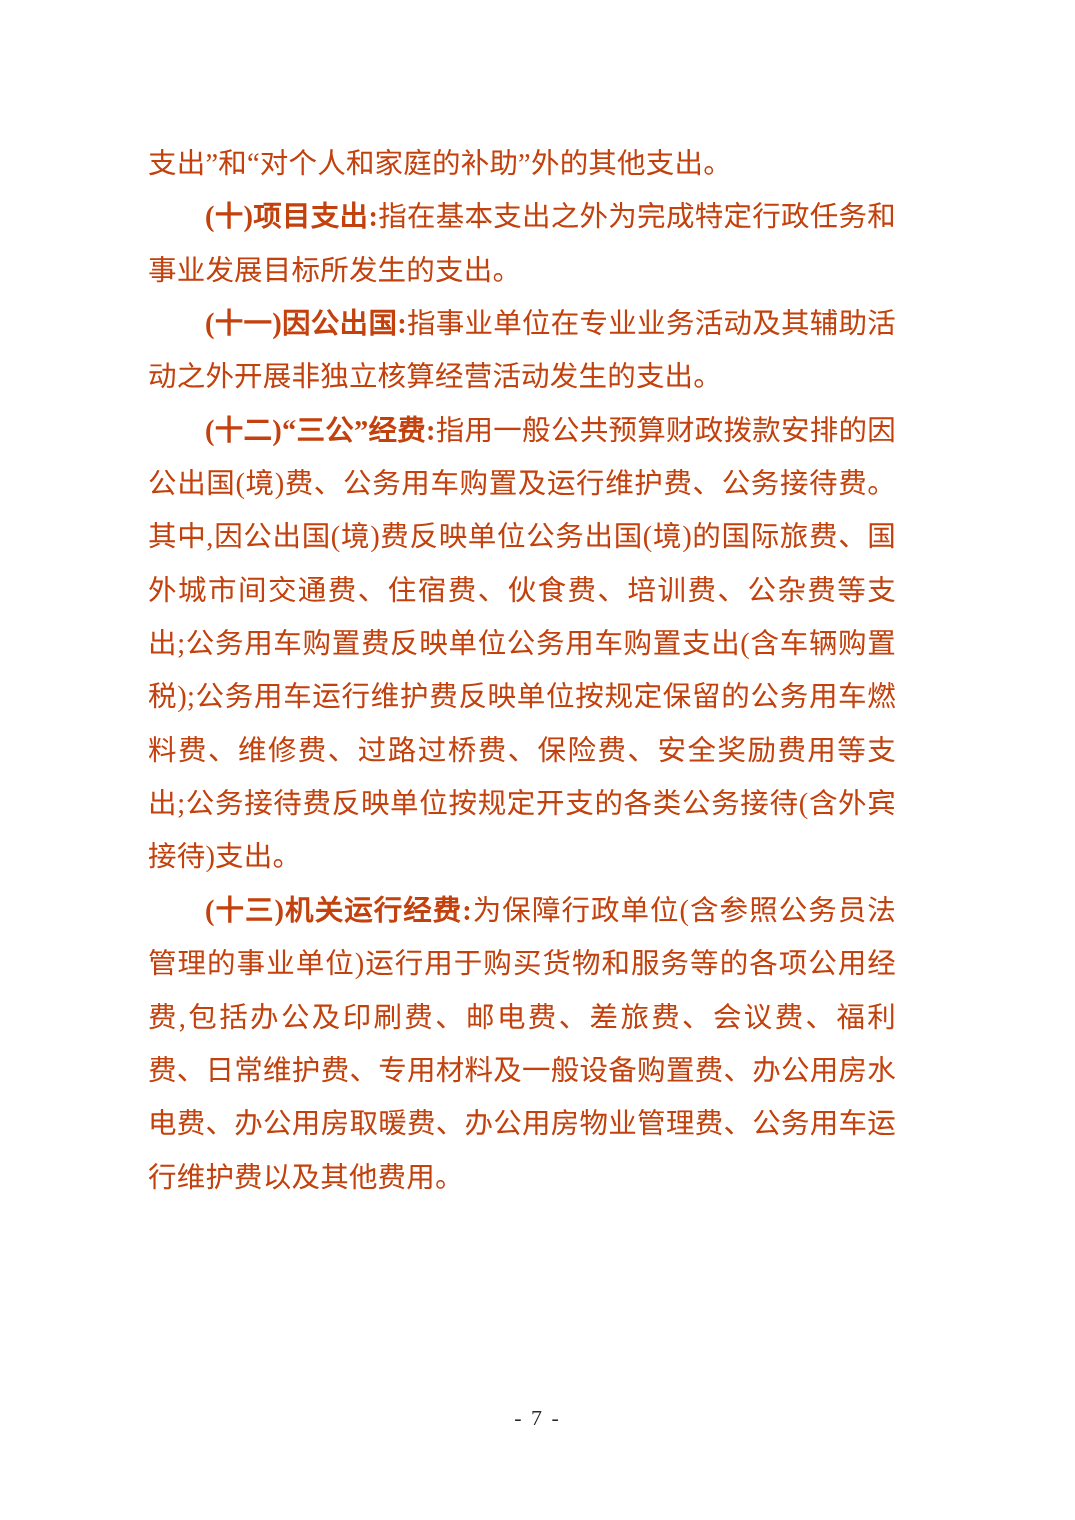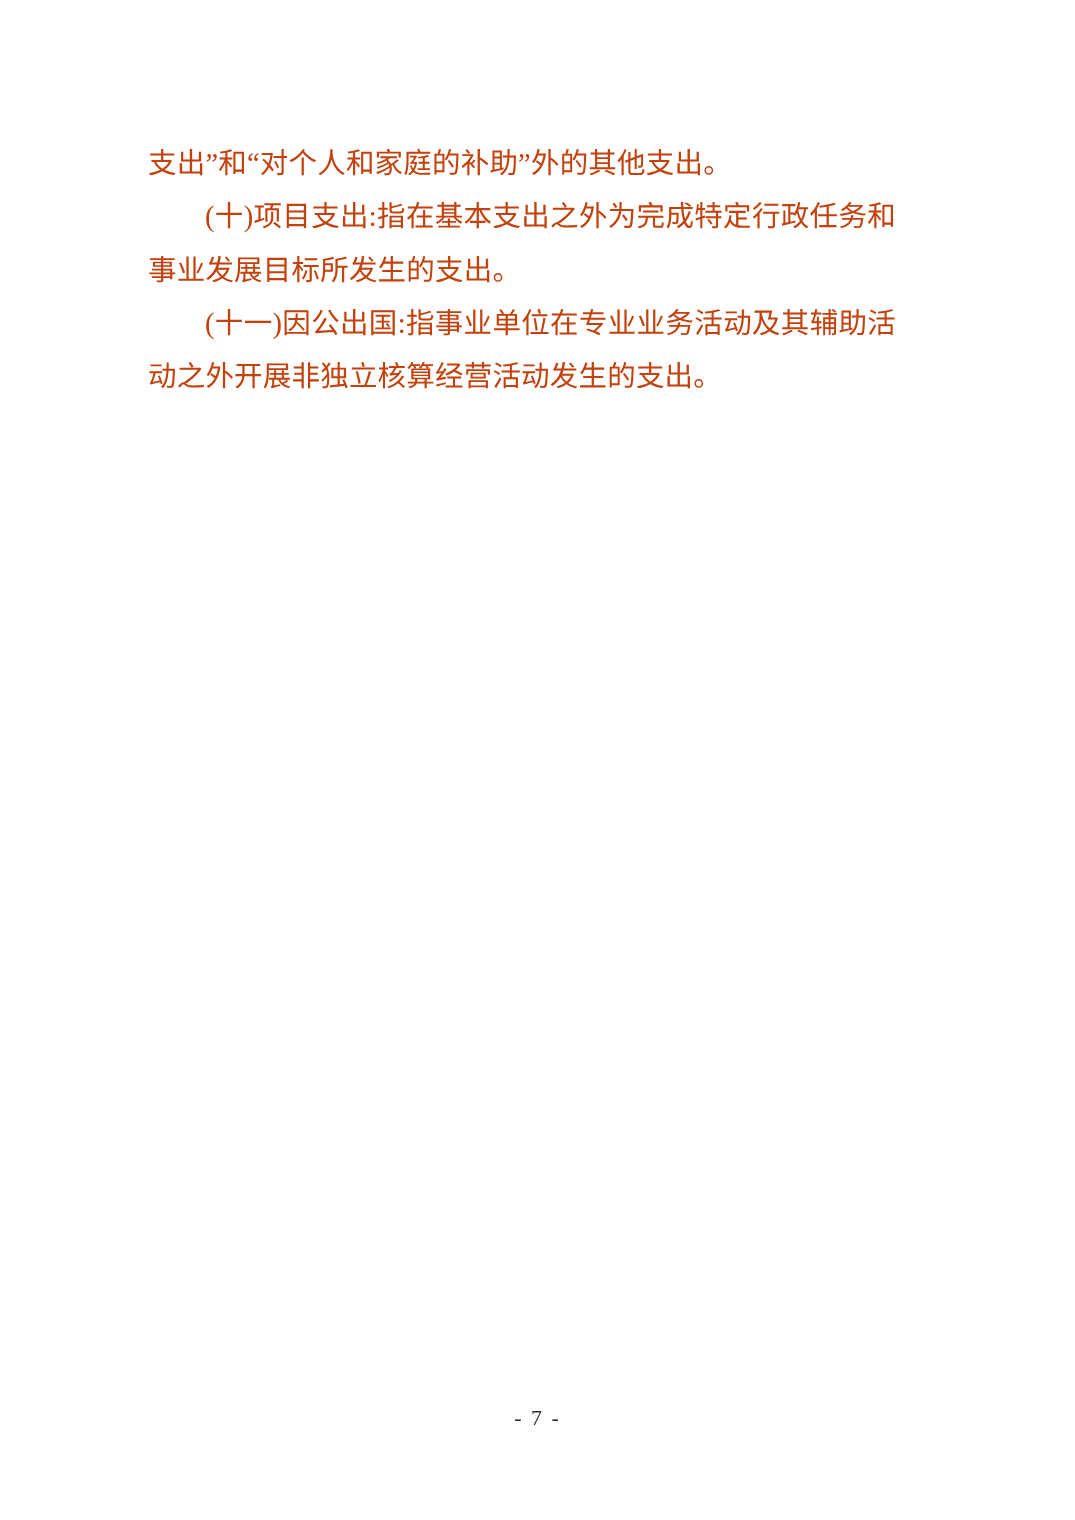--- a/index.html
+++ b/index.html
@@ -37,36 +37,38 @@
     color: #c2410c;
   }
   .para {
     margin: 0;
     padding: 0;
   }
   .para.indent {
     text-indent: 2em;
   }
   .heading {
-    font-weight: normal;
+    font-weight: bold;
   }
   .page-number {
     position: absolute;
     left: 0;
     top: 1405px;
     width: 1075px;
     text-align: center;
     font-size: 22px;
     letter-spacing: 2px;
     color: #2a2a2a;
   }
 </style>
 </head>
 <body>
 
 <div class="page">
   <div class="doc-body">
       <p class="para"><span>支出”和“对个人和家庭的补助”外的其他支出。</span></p>
       <p class="para indent"><span class="heading">(十)项目支出:</span><span>指在基本支出之外为完成特定行政任务和事业发展目标所发生的支出。</span></p>
       <p class="para indent"><span class="heading">(十一)因公出国:</span><span>指事业单位在专业业务活动及其辅助活动之外开展非独立核算经营活动发生的支出。</span></p>
+      <p class="para indent"><span class="heading">(十二)“三公”经费:</span><span>指用一般公共预算财政拨款安排的因公出国(境)费、公务用车购置及运行维护费、公务接待费。其中,因公出国(境)费反映单位公务出国(境)的国际旅费、国外城市间交通费、住宿费、伙食费、培训费、公杂费等支出;公务用车购置费反映单位公务用车购置支出(含车辆购置税);公务用车运行维护费反映单位按规定保留的公务用车燃料费、维修费、过路过桥费、保险费、安全奖励费用等支出;公务接待费反映单位按规定开支的各类公务接待(含外宾接待)支出。</span></p>
+      <p class="para indent"><span class="heading">(十三)机关运行经费:</span><span>为保障行政单位(含参照公务员法管理的事业单位)运行用于购买货物和服务等的各项公用经费,包括办公及印刷费、邮电费、差旅费、会议费、福利费、日常维护费、专用材料及一般设备购置费、办公用房水电费、办公用房取暖费、办公用房物业管理费、公务用车运行维护费以及其他费用。</span></p>
     </div>
   <div class="page-number">- 7 -</div>
 </div>
 
 </body></html>

